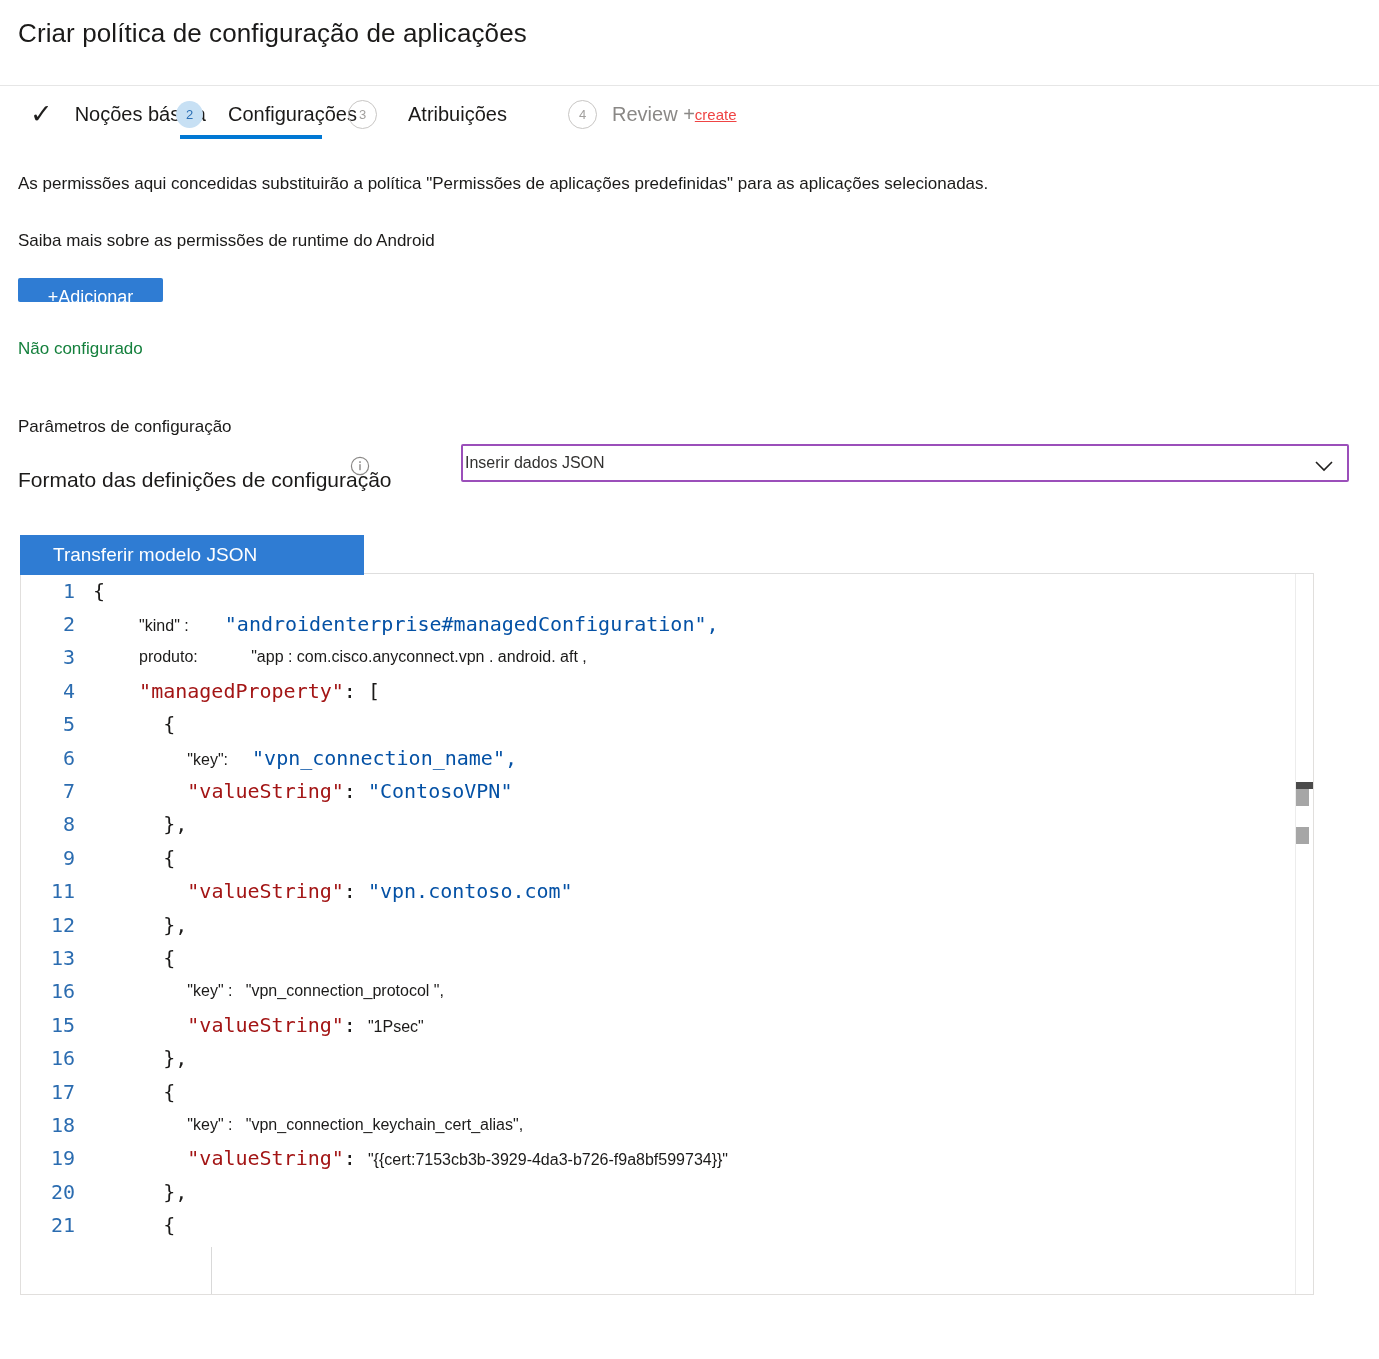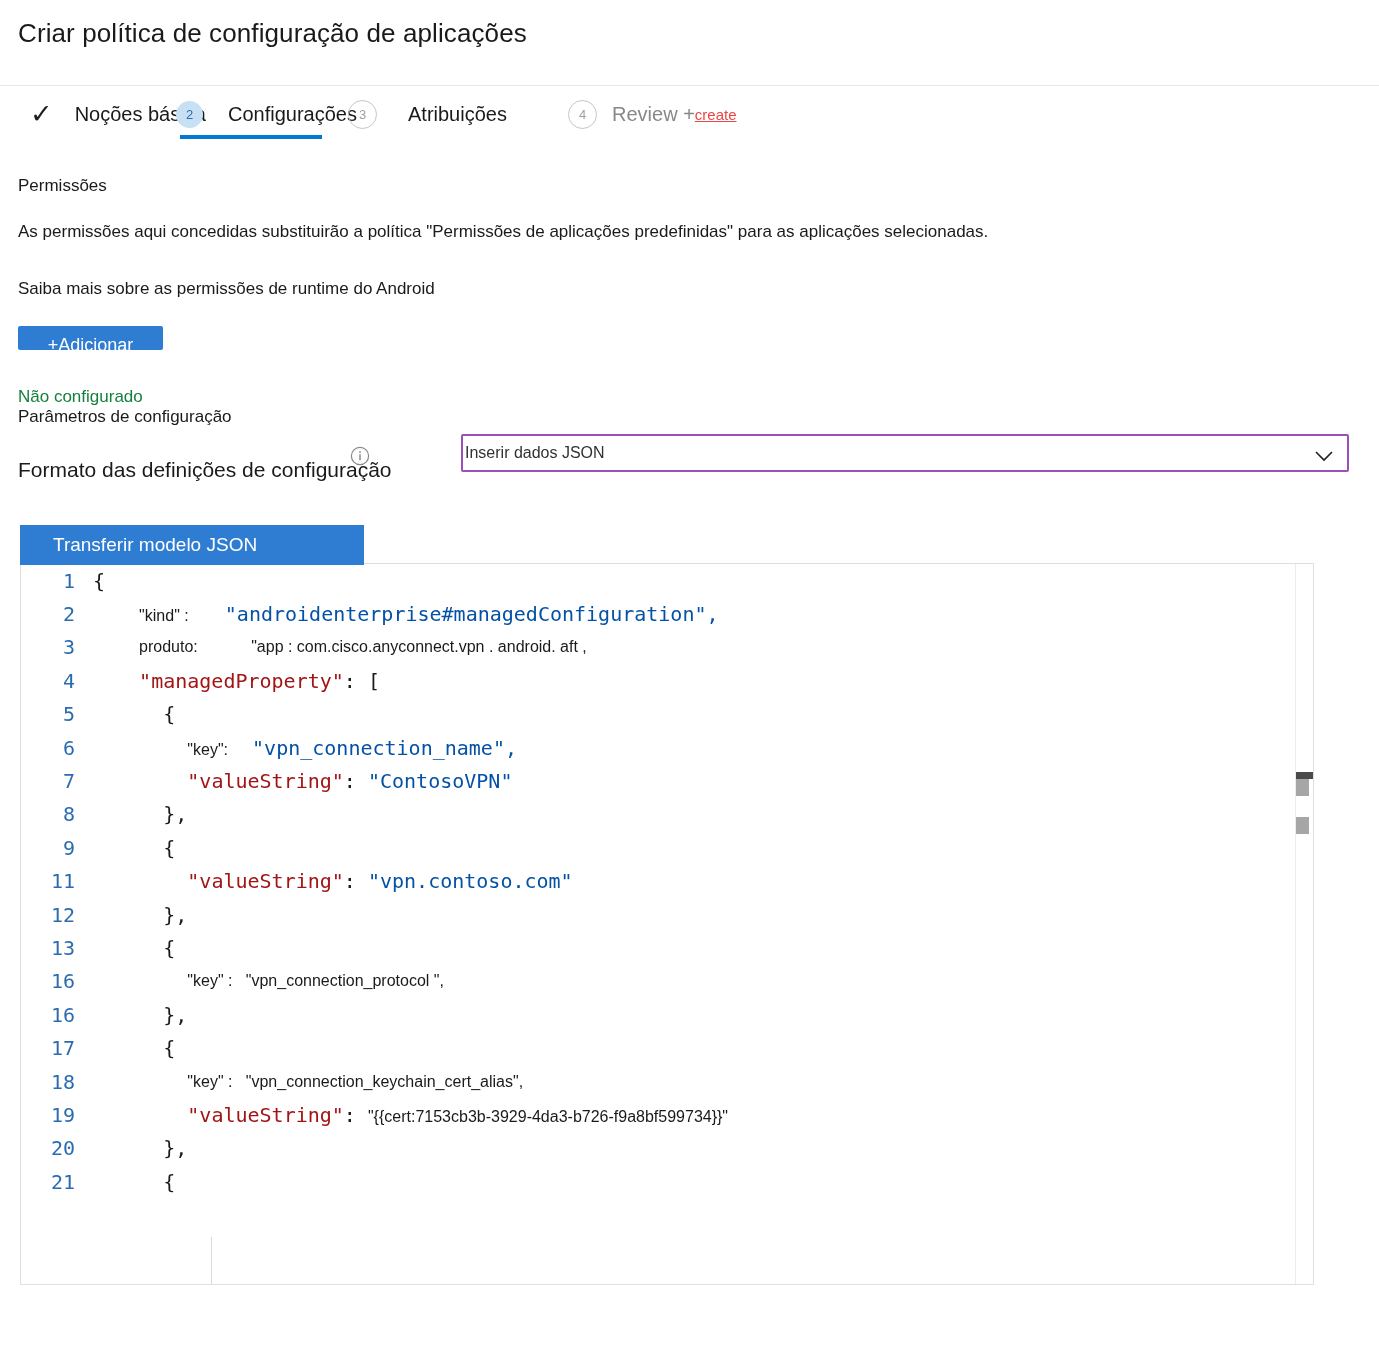--- a/index.html
+++ b/index.html
@@ -120,20 +120,21 @@
     border-radius: 2px;
   }
   .notconf {
     font-size: 17px;
     color: #15803d;
     margin-top: 32px;
   }
 
   .params-title {
     font-size: 17px;
+    margin-top: 58px;
   }
 
   .fmt-row {
     position: relative;
     margin-top: 19px;
     height: 42px;
   }
   .fmt-label {
     font-size: 21px;
     position: absolute;
@@ -319,21 +320,20 @@
   <div class="wiz-item" style="left:612px;">
     <span class="wiz-label dim">Review + </span>
     <span class="wiz-label small">create</span>
   </div>
 
   <div class="wiz-underline"></div>
 </div>
 
 <div class="content">
 
-  <div class="sec-title">Permissões</div>
 
   <div class="para">As permissões aqui concedidas substituirão a política "Permissões de aplicações predefinidas" para as aplicações selecionadas.</div>
 
   <div class="link-line">Saiba mais sobre as permissões de runtime do Android</div>
 
   <button class="btn-primary" id="add-btn">+Adicionar</button>
 
   <div class="notconf">Não configurado</div>
 
   <div class="params-title">Parâmetros de configuração</div>
@@ -412,20 +412,24 @@
           </div>
           <div class="code-row">
             <span class="ln">13</span>
             <span style="white-space: pre; display: inline-block;"><span style="display: inline-block; width: 70.2px;"></span><span class="code k-dark">{</span></span>
           </div>
           <div class="code-row">
             <span class="ln">16</span>
             <span style="white-space: pre; display: inline-block;"><span style="display: inline-block; width: 94.3px;"></span><span class="code k-plain alt">"key" :</span><span class="code k-plain alt">   "vpn_connection_protocol ",</span></span>
           </div>
           <div class="code-row">
+            <span class="ln">15</span>
+            <span style="white-space: pre; display: inline-block;"><span style="display: inline-block; width: 94.3px;"></span><span class="code k-red">"valueString"</span><span class="code k-dark">: </span><span class="code k-plain alt">"1Psec"</span></span>
+          </div>
+          <div class="code-row">
             <span class="ln">16</span>
             <span style="white-space: pre; display: inline-block;"><span style="display: inline-block; width: 70.2px;"></span><span class="code k-dark">},</span></span>
           </div>
           <div class="code-row">
             <span class="ln">17</span>
             <span style="white-space: pre; display: inline-block;"><span style="display: inline-block; width: 70.2px;"></span><span class="code k-dark">{</span></span>
           </div>
           <div class="code-row">
             <span class="ln">18</span>
             <span style="white-space: pre; display: inline-block;"><span style="display: inline-block; width: 94.3px;"></span><span class="code k-plain alt">"key" :</span><span class="code k-plain alt">   "vpn_connection_keychain_cert_alias",</span></span>

